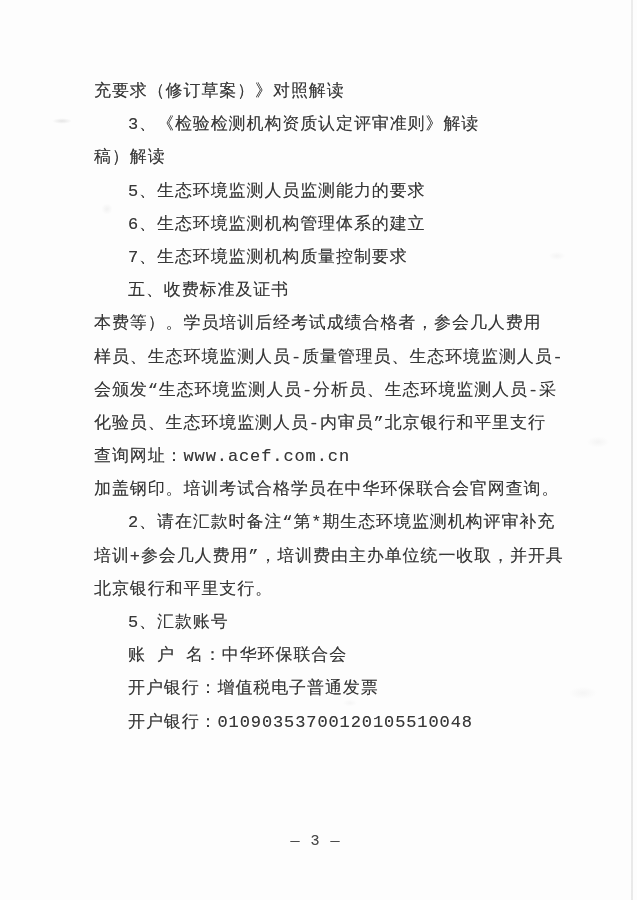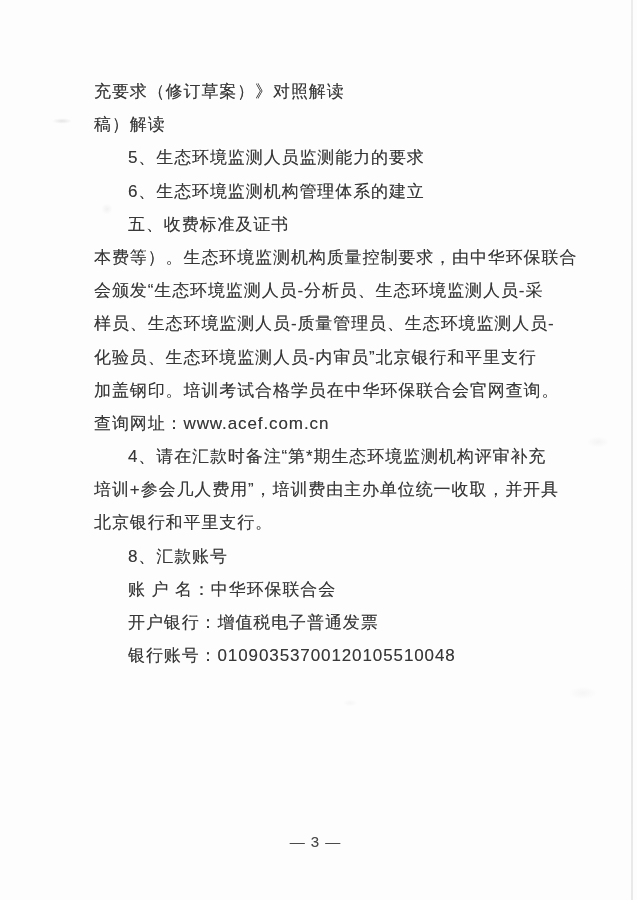--- a/index.html
+++ b/index.html
@@ -14,21 +14,21 @@
     background-color: #fdfdfd;
     
     background-image:
       radial-gradient(ellipse 14px 4px at 62px 121px, rgba(120,120,120,0.18), rgba(120,120,120,0) 70%),
       radial-gradient(ellipse 8px 8px  at 107px 209px, rgba(140,140,140,0.10), rgba(140,140,140,0) 70%),
       radial-gradient(ellipse 12px 6px at 557px 256px, rgba(140,140,140,0.08), rgba(140,140,140,0) 70%),
       radial-gradient(ellipse 16px 8px at 598px 442px, rgba(140,140,140,0.08), rgba(140,140,140,0) 70%),
       radial-gradient(ellipse 20px 9px at 583px 693px, rgba(140,140,140,0.07), rgba(140,140,140,0) 70%),
       radial-gradient(ellipse 10px 5px at 350px 703px, rgba(140,140,140,0.07), rgba(140,140,140,0) 70%);
     overflow: hidden;
-    font-family: Liberation Sans, sans-serif;
+    font-family: Liberation Mono, monospace;
   }
   
   .scan-edge {
     position: absolute;
     top: 0;
     left: 631px;
     width: 2px;
     height: 900px;
     background: linear-gradient(to bottom, #e9e9e9, #dedede 40%, #e6e6e6);
     opacity: 0.85;
@@ -65,33 +65,35 @@
 </style>
 </head>
 <body>
 
 <div class="page">
   <div class="scan-edge"></div>
 
   <div class="doc-body">
 
   <div class="line">充要求（修订草案）》对照解读</div>
+      <div class="line indent">3、《检验检测机构资质认定评审准则》解读</div>
       <div class="line">稿）解读</div>
       <div class="line indent">5、生态环境监测人员监测能力的要求</div>
       <div class="line indent">6、生态环境监测机构管理体系的建立</div>
+      <div class="line indent">7、生态环境监测机构质量控制要求</div>
       <div class="line indent">五、收费标准及证书</div>
-      <div class="line">本费等）。生态环境监测机构质量控制要求，由中华环保联合</div>
+      <div class="line">本费等）。学员培训后经考试成绩合格者，参会几人费用</div>
+      <div class="line">样员、生态环境监测人员-质量管理员、生态环境监测人员-</div>
       <div class="line">会颁发“生态环境监测人员-分析员、生态环境监测人员-采</div>
-      <div class="line">样员、生态环境监测人员-质量管理员、生态环境监测人员-</div>
       <div class="line">化验员、生态环境监测人员-内审员”北京银行和平里支行</div>
+      <div class="line">查询网址：www.acef.com.cn</div>
       <div class="line">加盖钢印。培训考试合格学员在中华环保联合会官网查询。</div>
-      <div class="line">查询网址：www.acef.com.cn</div>
-      <div class="line indent">4、请在汇款时备注“第*期生态环境监测机构评审补充</div>
+      <div class="line indent">2、请在汇款时备注“第*期生态环境监测机构评审补充</div>
       <div class="line">培训+参会几人费用”，培训费由主办单位统一收取，并开具</div>
       <div class="line">北京银行和平里支行。</div>
-      <div class="line indent">8、汇款账号</div>
+      <div class="line indent">5、汇款账号</div>
       <div class="line indent">账 户 名：中华环保联合会</div>
       <div class="line indent">开户银行：增值税电子普通发票</div>
-      <div class="line indent">银行账号：01090353700120105510048</div>
+      <div class="line indent">开户银行：01090353700120105510048</div>
     </div>
 
   <div class="page-number">— 3 —</div>
 </div>
 
 </body></html>

